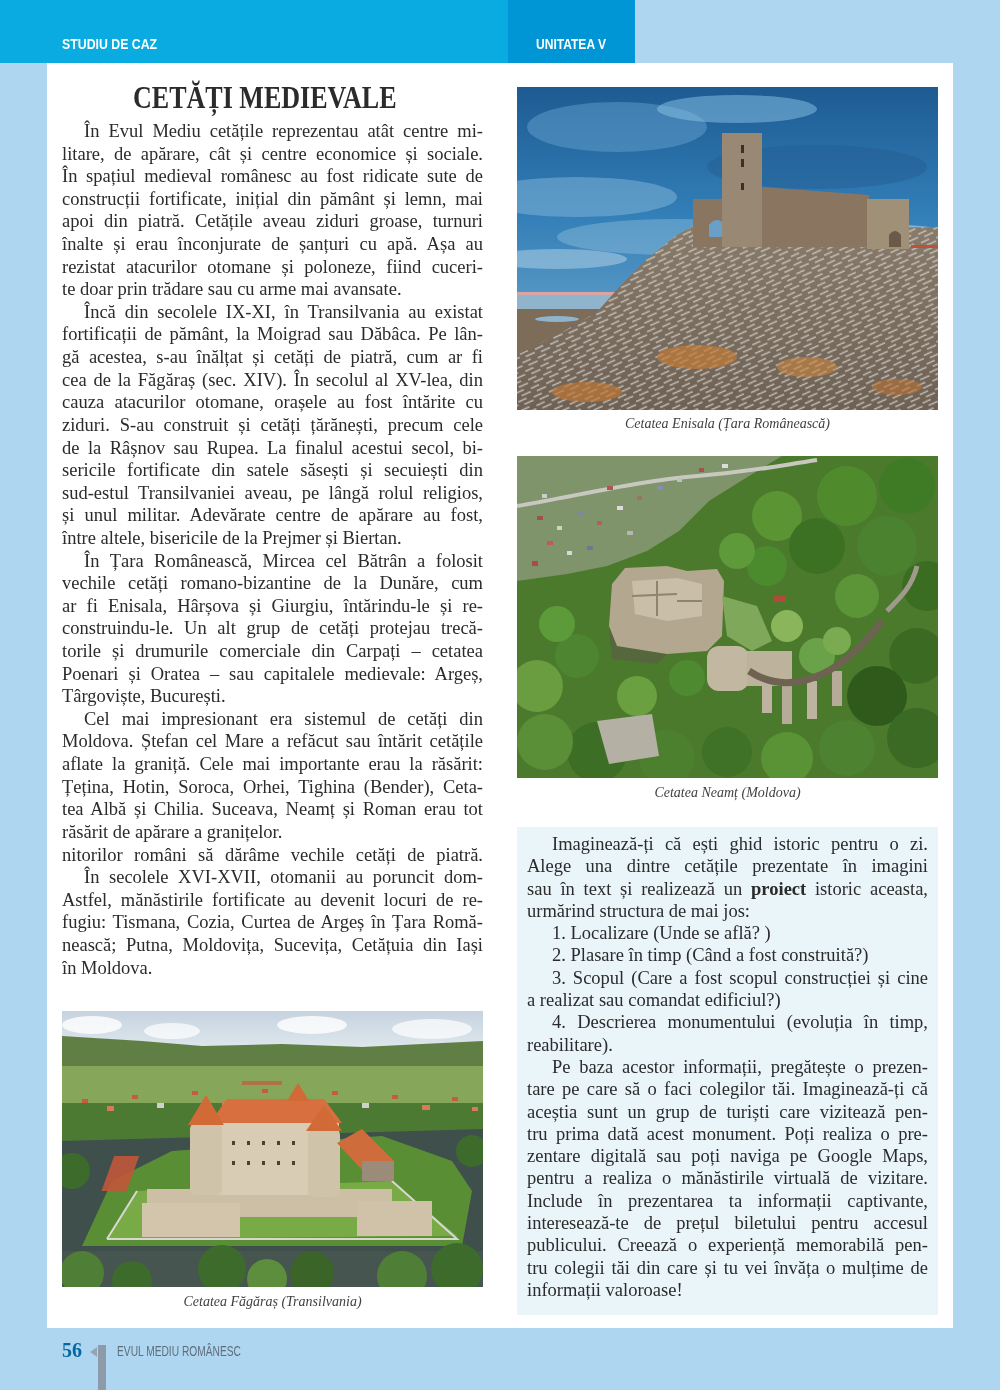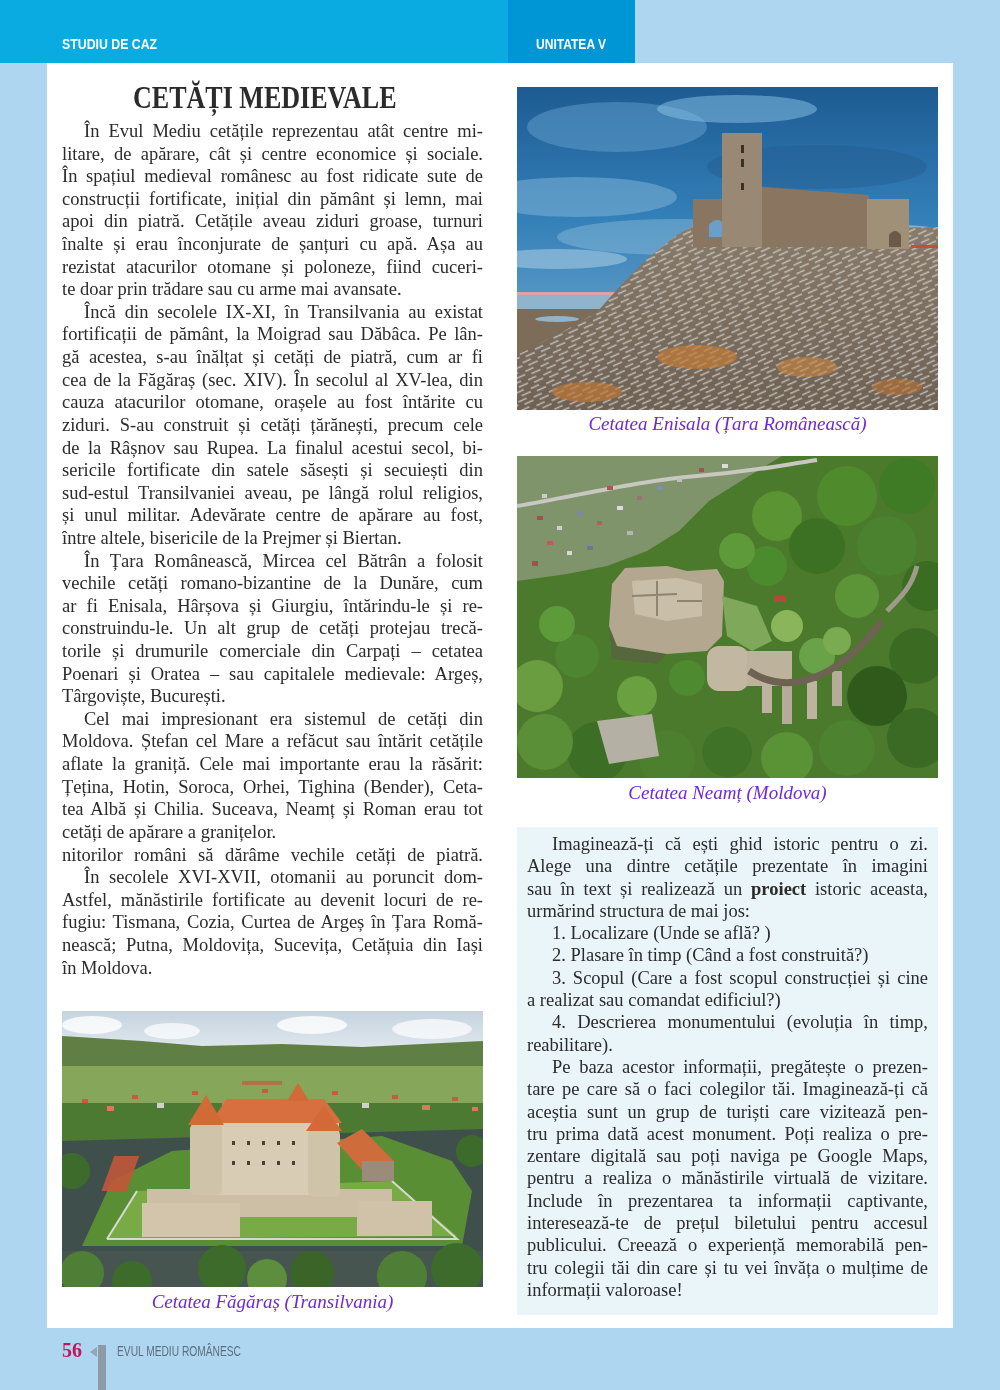--- a/index.html
+++ b/index.html
@@ -36,25 +36,25 @@
     
     .activity-box { left: 517px; top: 827px; width: 421px; height: 488px; background: #eaf5fa; }
     .box-text { left: 527px; top: 833px; width: 401px; }
     .box-text .ln { height: 22.3px; line-height: 22.3px; }
     .box-text .ind { padding-left: 25px; }
     .bold { font-weight: bold; }
     
     .figure { overflow: hidden; }
     .figure svg { display: block; width: 100%; height: 100%; }
     .caption {
-      font-style: italic; font-size: 19px; line-height: 20px; color: #6d28d9;
+      font-style: italic; font-size: 14px; line-height: 20px; color: #404040;
       text-align: center; white-space: nowrap;
     }
     
-    .page-num { left: 62px; top: 1338px; font-size: 20px; line-height: 24px; font-weight: bold; color: #be185d; }
+    .page-num { left: 62px; top: 1338px; font-size: 20px; line-height: 24px; font-weight: bold; color: #0369a1; }
     .footer-tri {
       left: 90px; top: 1347px; width: 0; height: 0;
       border-top: 5px solid transparent; border-bottom: 5px solid transparent;
       border-right: 7px solid #95a5b3;
     }
     .footer-bar { left: 98px; top: 1345px; width: 8px; height: 45px; background: #8d9ba8; }
     .chapter-title {
       left: 117px; top: 1342px; font-family: "Liberation Sans", sans-serif; font-size: 14px;
       line-height: 18px; color: #5e6e7d; white-space: nowrap;
       transform: scaleX(0.73); transform-origin: left top;
@@ -104,21 +104,21 @@
     <div class="ln j">torile și drumurile comerciale din Carpați – cetatea</div>
     <div class="ln j">Poenari și Oratea – sau capitalele medievale: Argeș,</div>
     <div class="ln">Târgoviște, București.</div>
   </div>
   <div>
     <div class="ln j ind">Cel mai impresionant era sistemul de cetăți din</div>
     <div class="ln j">Moldova. Ștefan cel Mare a refăcut sau întărit cetățile</div>
     <div class="ln j">aflate la graniță. Cele mai importante erau la răsărit:</div>
     <div class="ln j">Țețina, Hotin, Soroca, Orhei, Tighina (Bender), Ceta-</div>
     <div class="ln j">tea Albă și Chilia. Suceava, Neamț și Roman erau tot</div>
-    <div class="ln">cetăți de apărare a granițelor.</div>
+    <div class="ln">răsărit de apărare a granițelor.</div>
   </div>
   <div>
     <div class="ln j">nitorilor români să dărâme vechile cetăți de piatră.</div>
     <div class="ln j ind">În secolele XVI-XVII, otomanii au poruncit dom-</div>
     <div class="ln j">Astfel, mănăstirile fortificate au devenit locuri de re-</div>
     <div class="ln j">fugiu: Tismana, Cozia, Curtea de Argeș în Țara Romă-</div>
     <div class="ln j">nească; Putna, Moldovița, Sucevița, Cetățuia din Iași</div>
     <div class="ln">în Moldova.</div>
   </div>
 </div>

